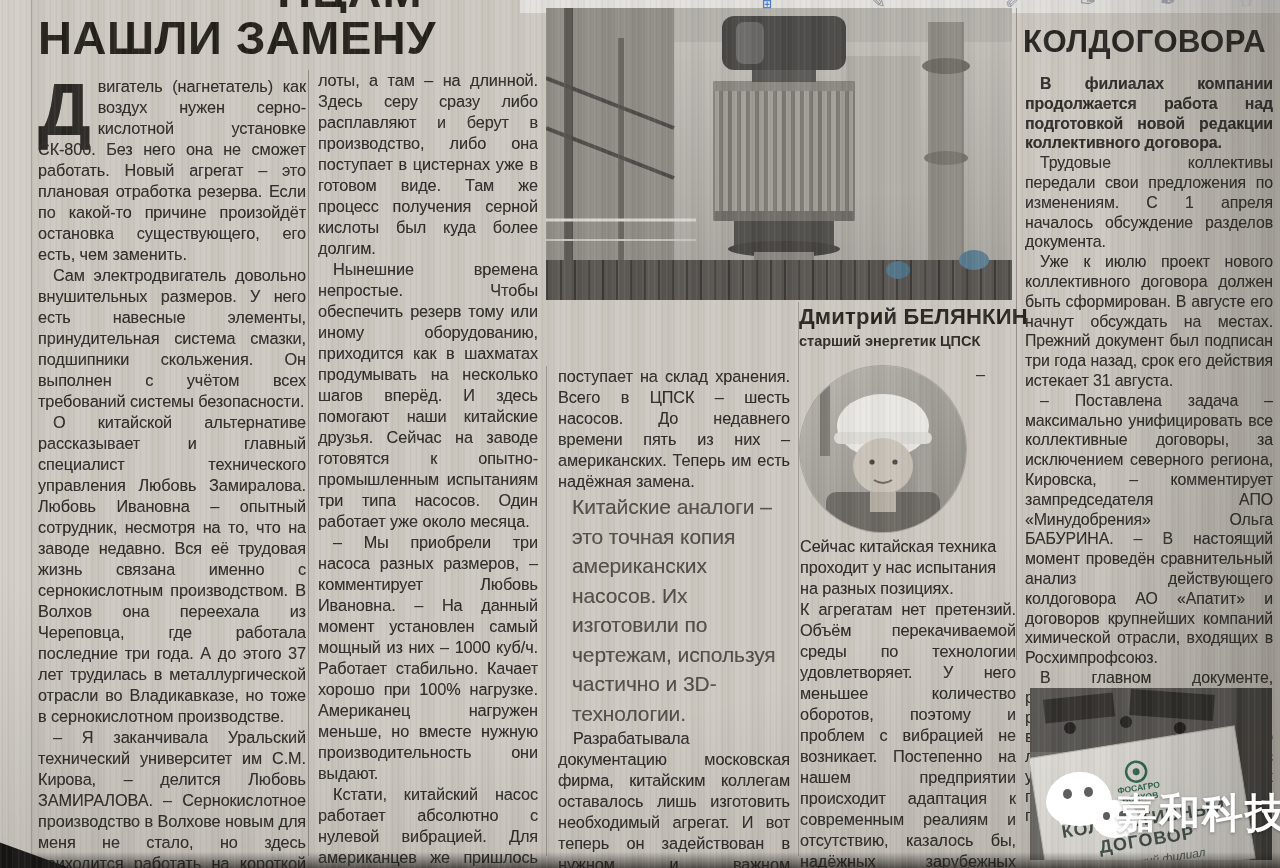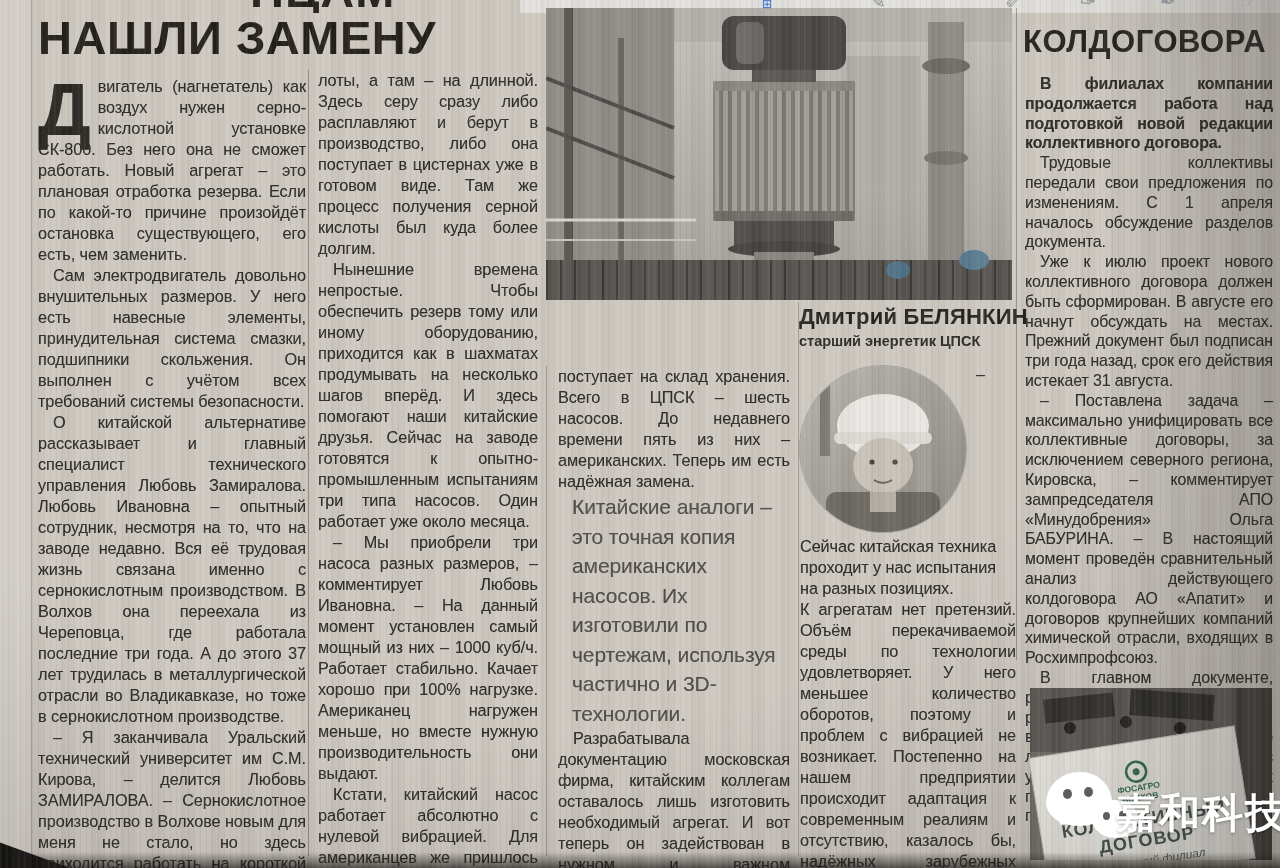--- a/index.html
+++ b/index.html
@@ -2,21 +2,21 @@
 <html><head>
 <meta charset="utf-8">
 <style>
   html,body{margin:0;padding:0;}
   body{
     width:1280px;height:868px;position:relative;overflow:hidden;
     background:#cdc8c0;
     font-family:"Liberation Sans","DejaVu Sans",sans-serif;
     -webkit-font-smoothing:antialiased;
   }
-  .abs{position:absolute;}
+  .abs{position:absolute;text-align:center;}
   
   .top-band{left:520px;top:0;width:760px;height:13px;background:#e3e1dd;}
   .left-edge{left:0;top:0;width:31px;height:868px;
     background:linear-gradient(to right,#d9d5ce,#cfcac2);
     border-right:1px solid rgba(90,85,78,.35);}
   .texture{left:0;top:0;width:1280px;height:868px;z-index:70;pointer-events:none;
     background:
       repeating-linear-gradient(90deg, rgba(255,255,255,.05) 0 1px, rgba(0,0,0,.035) 2px 3px, rgba(0,0,0,0) 3px 6px),
       repeating-linear-gradient(90deg, rgba(0,0,0,.02) 0 14px, rgba(255,255,255,.03) 14px 30px);}
   .vignette{left:0;top:0;width:1280px;height:868px;z-index:65;pointer-events:none;

